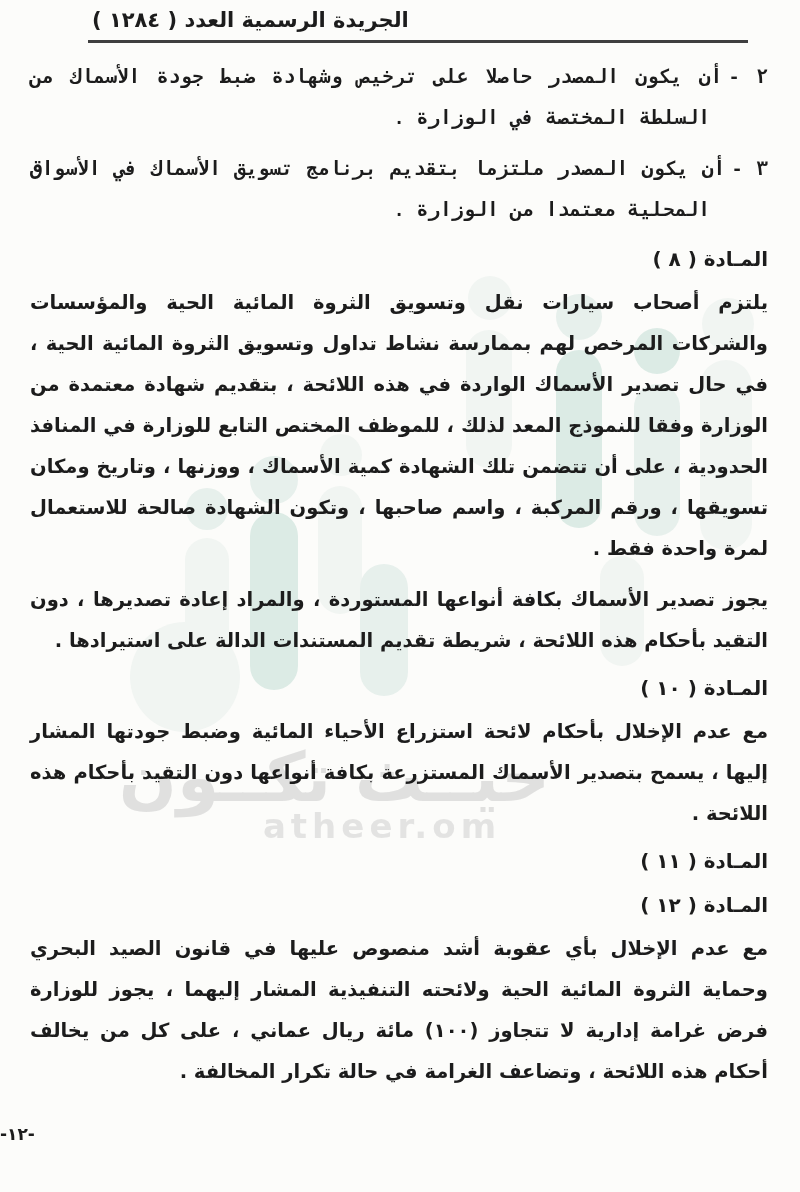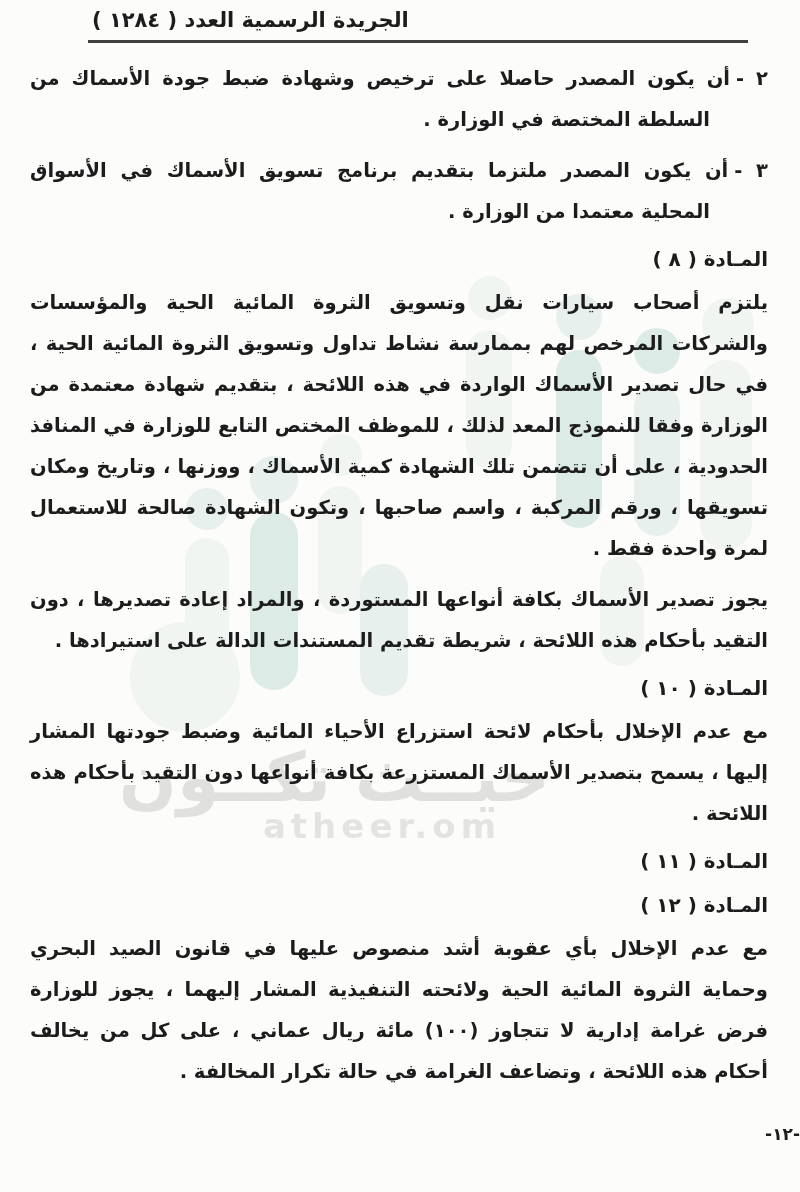--- a/index.html
+++ b/index.html
@@ -82,20 +82,21 @@
     color: #1c1c1c;
     font-weight: 700;
     font-size: 19.5px;
   }
   .clause {
     margin: 8px 0 10px;
     line-height: 41px;
     text-align: justify;
     padding-right: 58px;
     text-indent: -58px;
+    font-family: Liberation Mono, monospace;
   }
   .clause-label { margin-left: 6px; }
   .article-heading {
     margin: 10px 0 6px;
     text-align: right;
     font-size: 20px;
     font-weight: 700;
     line-height: 34px;
   }
   .article-body {
@@ -103,21 +104,21 @@
     line-height: 41px;
     text-align: justify;
   }
 
   
   .page-number {
     position: absolute;
     top: 1124px;
     left: 0;
     width: 100%;
-    text-align: right;
+    text-align: left;
     font-size: 17px;
     font-weight: 700;
     color: #1c1c1c;
     z-index: 1;
     direction: rtl;
   }
 </style>
 </head>
 <body>
 

